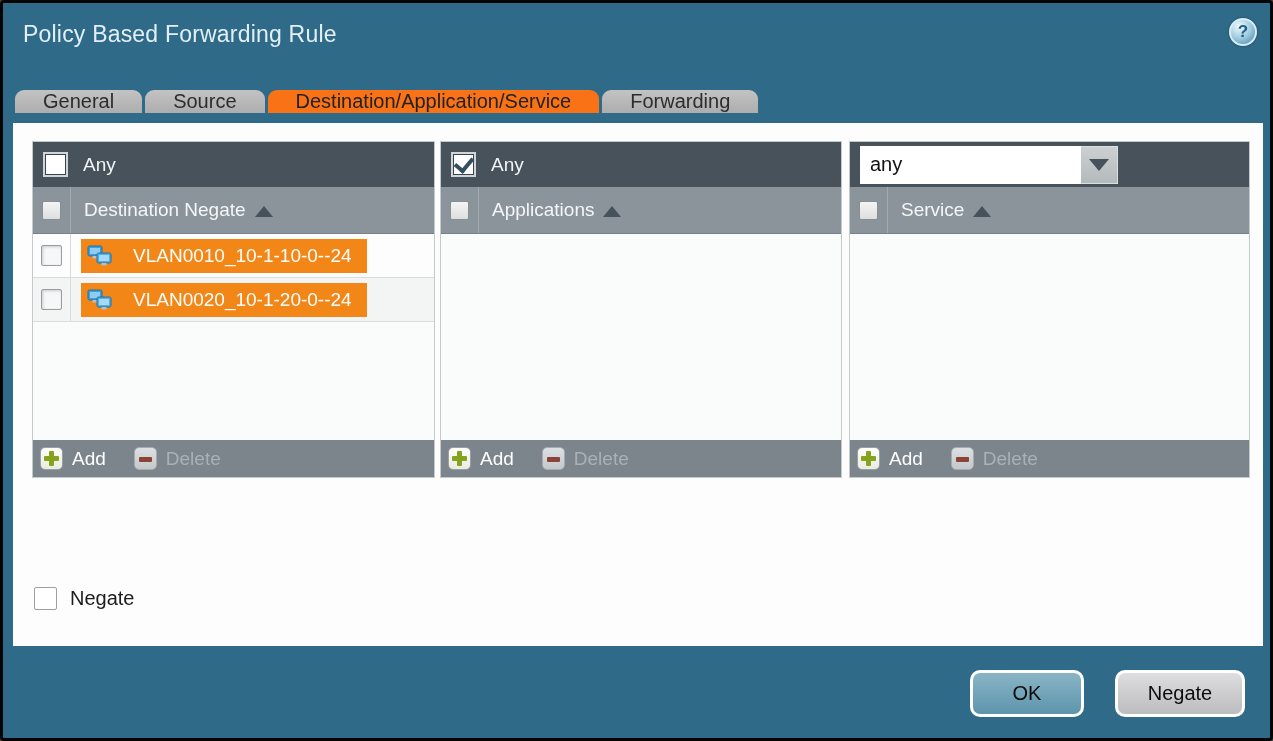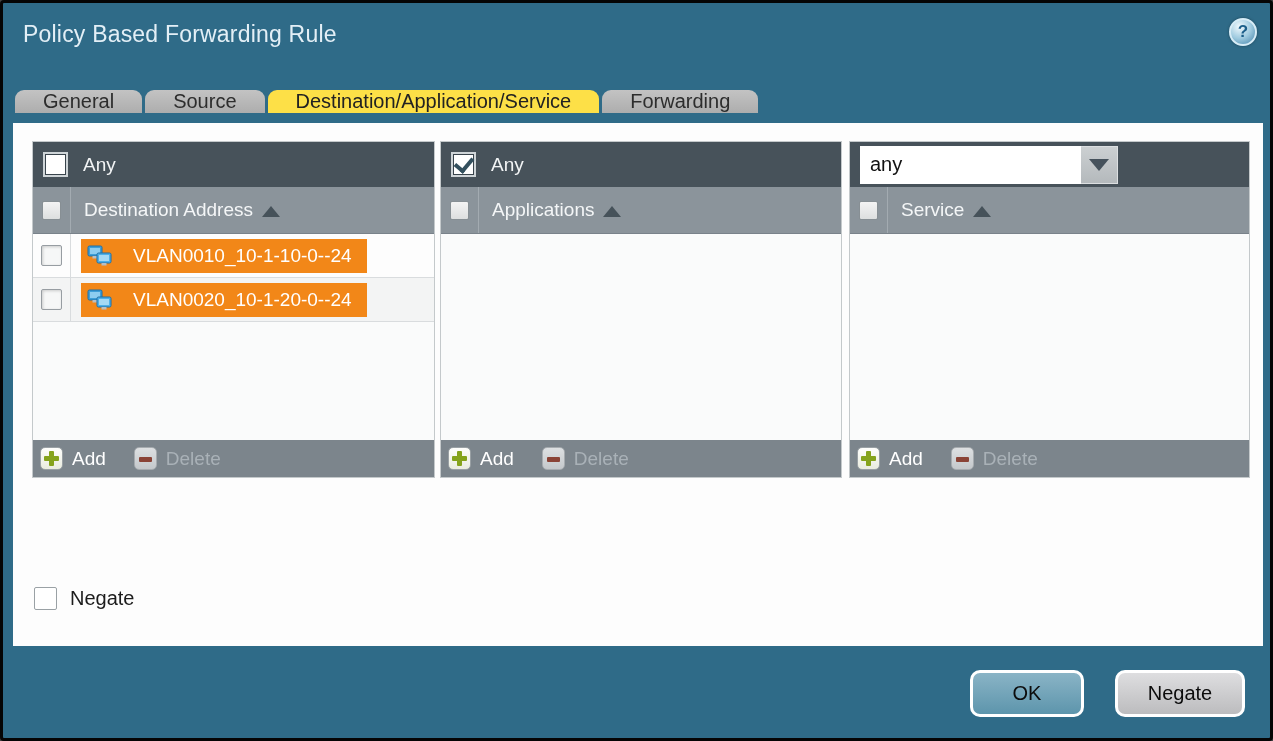--- a/index.html
+++ b/index.html
@@ -27,21 +27,21 @@
   .tabs {
     position:absolute; left:12px; top:73px; height:51px;
     display:flex; gap:3px; align-items:center;
   }
   .tab {
     background:linear-gradient(#c3c3c3,#adadad);
     border-radius:9px 9px 0 0;
     padding:0 28px; display:flex; align-items:center;
     font-size:20px; color:#2d2d2d; cursor:pointer; white-space:nowrap;
   }
-  .tab.active { background:#fde047; color:#222; }
+  .tab.active { background:#f97316; color:#222; }
   
   .content {
     position:absolute; left:10px; top:120px; width:1250px; height:523px;
     background:#fdfdfd;
   }
   .panel {
     position:absolute; top:18px; height:337px;
     display:flex; flex-direction:column;
     border:1px solid #c4c9cb; background:#fafbfb;
   }
@@ -176,21 +176,21 @@
     <div class="panel panel-1">
       <div class="panel-head">
         <span class="cb cb-big"></span>
         <span class="any-label">Any</span>
       </div>
       <div class="col-head">
         <span class="cb-cell">
             <span class="cb cb-mid"></span>
           </span>
         <span class="col-title">
-          <span>Destination Address</span>
+          <span>Destination Negate</span>
           <span class="sort-up"></span>
         </span>
       </div>
       <div class="list">
         <div class="lrow">
           <span class="cb-cell">
               <span class="cb cb-row"></span>
             </span>
           <span class="chip">
             <svg class="net-icon" viewBox="0 0 27 24">

